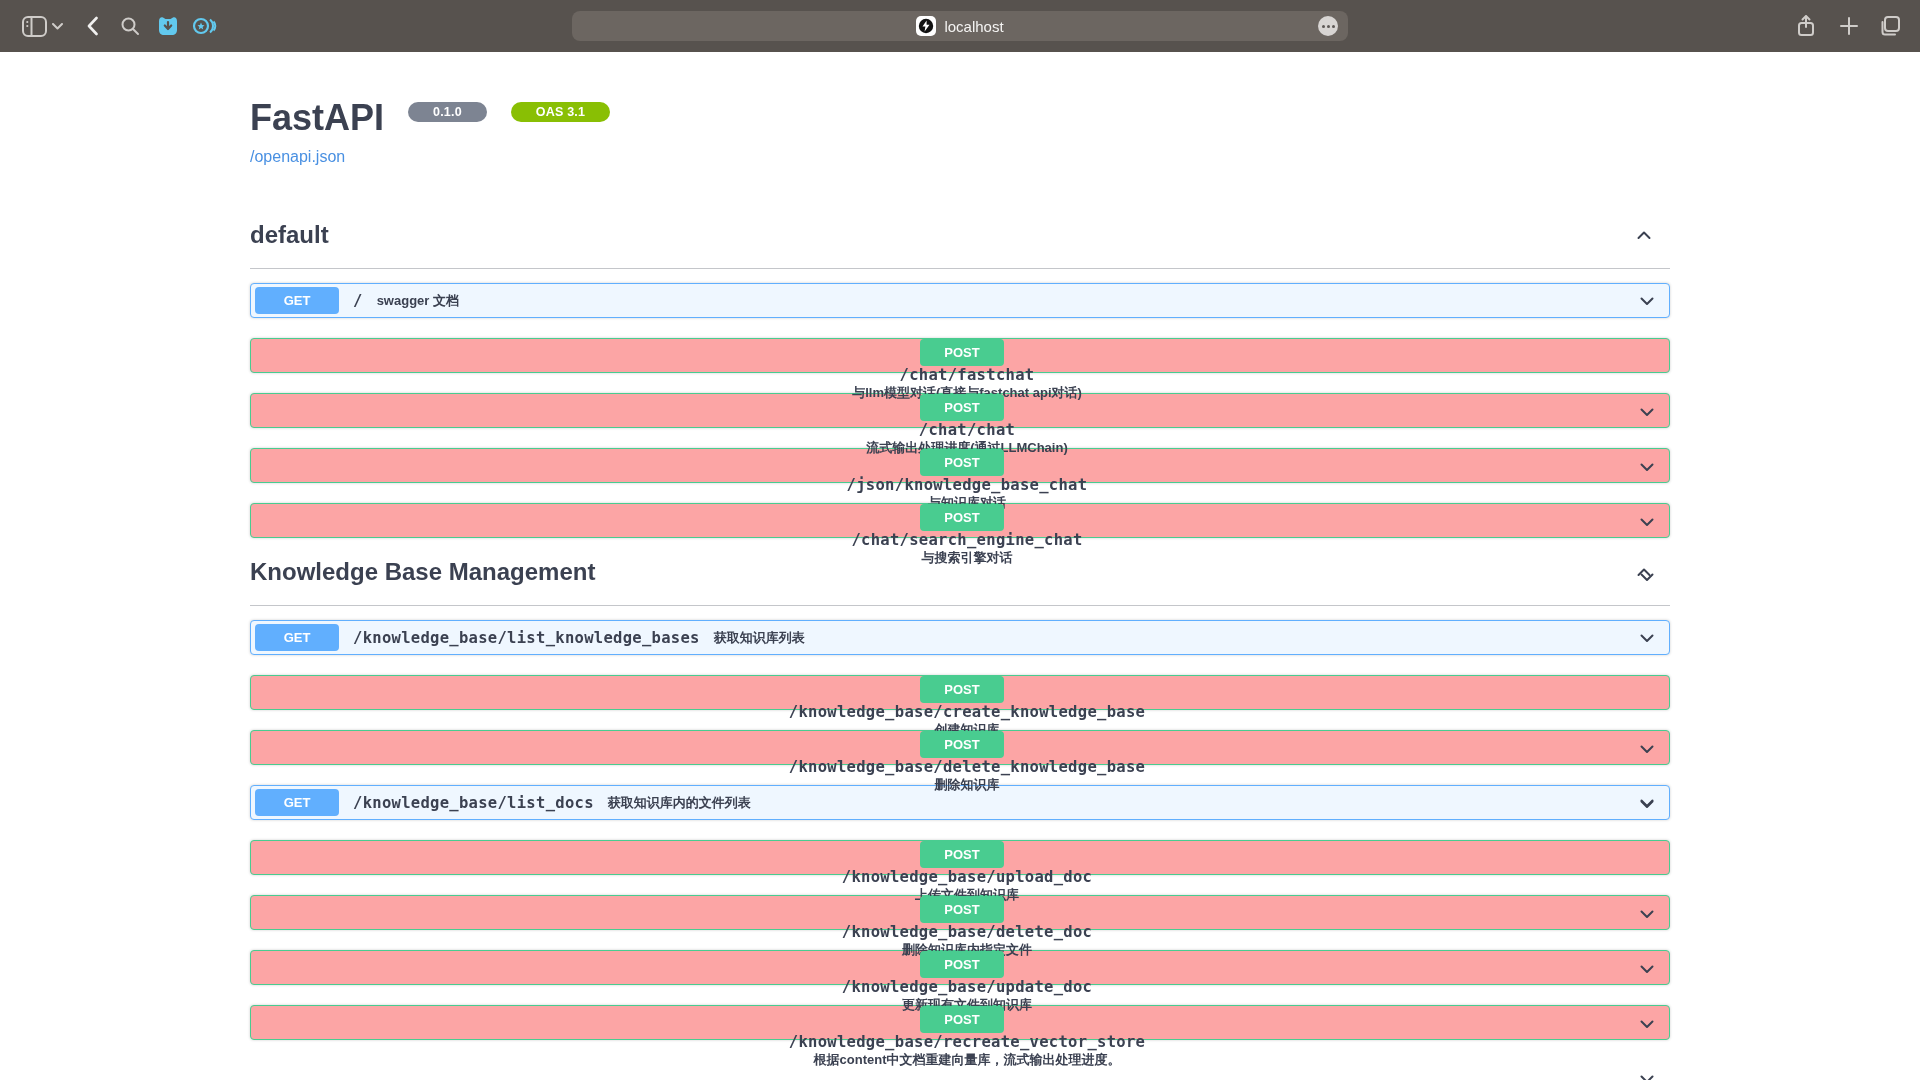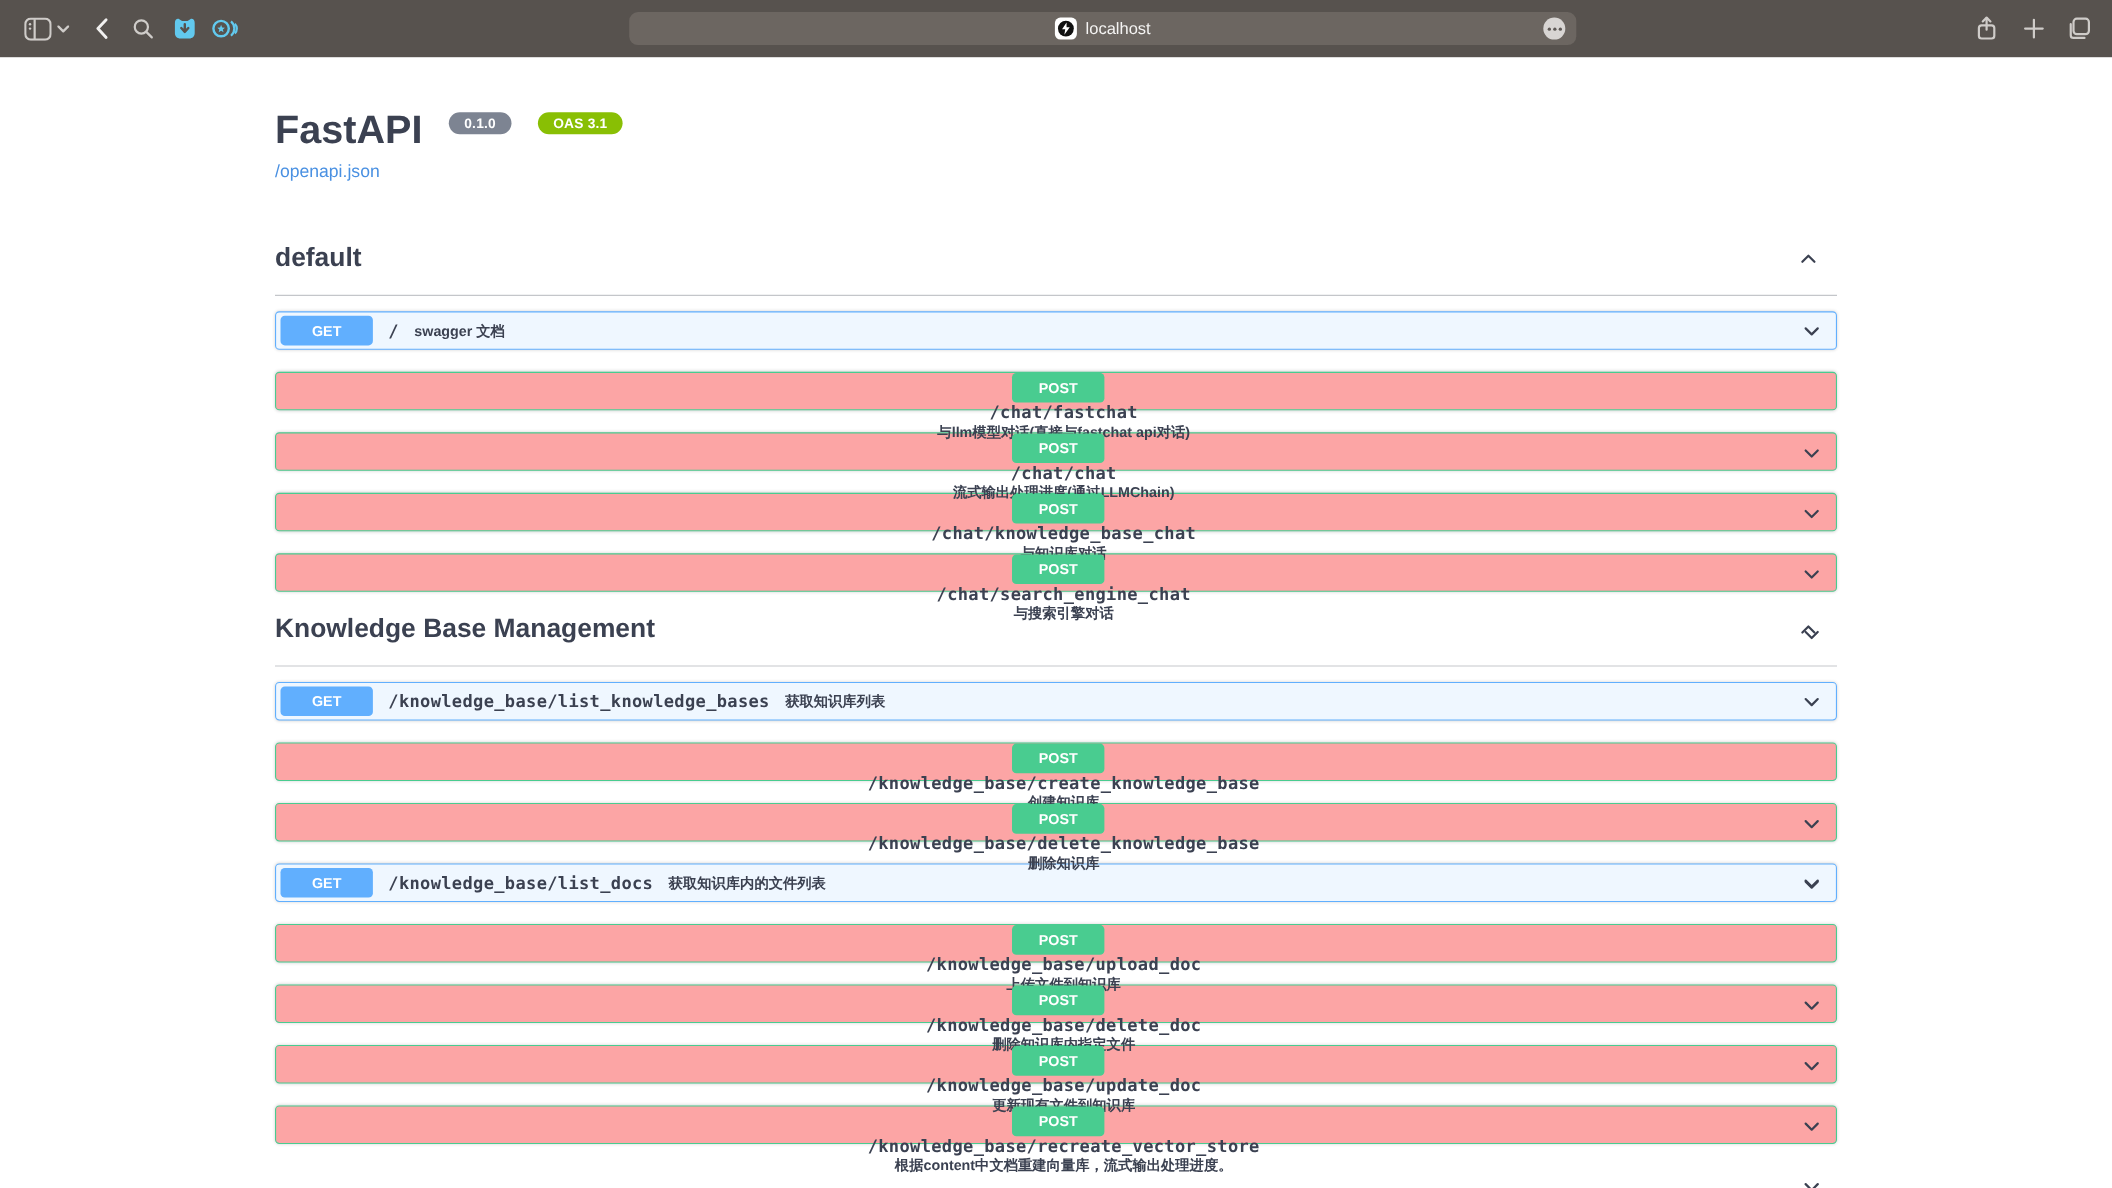--- a/index.html
+++ b/index.html
@@ -3,37 +3,37 @@
 <meta charset="utf-8">
 <style>
   * { box-sizing: border-box; margin: 0; padding: 0; }
   html,body { width:1920px; height:1080px; overflow:hidden; background:#ffffff;
     font-family:"Liberation Sans", sans-serif; }
 
   
   .toolbar { position:relative; width:1920px; height:52px; background:#57524e; }
   .tb-icon { position:absolute; top:0; height:52px; display:flex; align-items:center;
     justify-content:center; cursor:default; }
-  .urlbar { position:absolute; left:572px; top:11px; width:861px; height:30px;
+  .urlbar { position:absolute; left:572px; top:11px; width:776px; height:30px;
     background:#6c6661; border-radius:8px; display:flex; align-items:center;
     justify-content:center; gap:8px; }
   .url-text { color:#f5f4f3; font-size:15px; }
   .favicon { width:20px; height:20px; background:#ffffff; border-radius:5px;
     display:flex; align-items:center; justify-content:center; }
   .page-menu { position:absolute; right:10px; top:5px; width:20px; height:20px;
     border-radius:50%; background:#d8d5d3; display:flex; align-items:center;
     justify-content:center; gap:2px; }
   .page-menu i { width:3px; height:3px; border-radius:50%; background:#5d5855; display:block; }
 
   
   .wrapper { width:1420px; margin:0 auto; }
   .info-title { margin-top:46px; font-size:36px; line-height:40px; font-weight:bold;
     color:#3b4151; display:flex; align-items:flex-start; gap:24px; }
   .pill { font-size:12.5px; font-weight:bold; color:#ffffff; border-radius:57px;
-    padding:3px 14px; line-height:14px; position:relative; top:4px; letter-spacing:.2px; }
+    padding:3px 25px; line-height:14px; position:relative; top:4px; letter-spacing:.2px; }
   .pill.version { background:#7d8492; }
   .pill.oas { background:#89bf04; }
   .spec-link { display:inline-block; margin-top:9px; font-size:16px; line-height:19px;
     color:#4990e2; text-decoration:none; }
 
   .api-section { margin-top:10px; }
   .api-section.first { margin-top:55px; }
   .sec-head { display:flex; align-items:center; justify-content:space-between;
     padding-bottom:19px; border-bottom:1px solid rgba(59,65,81,.3);
     margin-bottom:14px; cursor:pointer; }
@@ -189,21 +189,21 @@
           <span class="path">/chat/chat</span>
           <span class="desc">流式输出处理进度(通过LLMChain)</span>
           <span class="row-arrow">
             <svg width="20" height="20" viewBox="0 0 20 20">
               <path d="M4.5 7.5 L10 13 L15.5 7.5" fill="none" stroke="#3b4151" stroke-width="2" stroke-linecap="round" stroke-linejoin="round"></path>
             </svg>
           </span>
         </div>
         <div class="opblock post">
           <span class="method-badge">POST</span>
-          <span class="path">/chat/knowledge_base_chat</span>
+          <span class="path">/json/knowledge_base_chat</span>
           <span class="desc">与知识库对话</span>
           <span class="row-arrow">
             <svg width="20" height="20" viewBox="0 0 20 20">
               <path d="M4.5 7.5 L10 13 L15.5 7.5" fill="none" stroke="#3b4151" stroke-width="2" stroke-linecap="round" stroke-linejoin="round"></path>
             </svg>
           </span>
         </div>
         <div class="opblock post">
           <span class="method-badge">POST</span>
           <span class="path">/chat/search_engine_chat</span>

